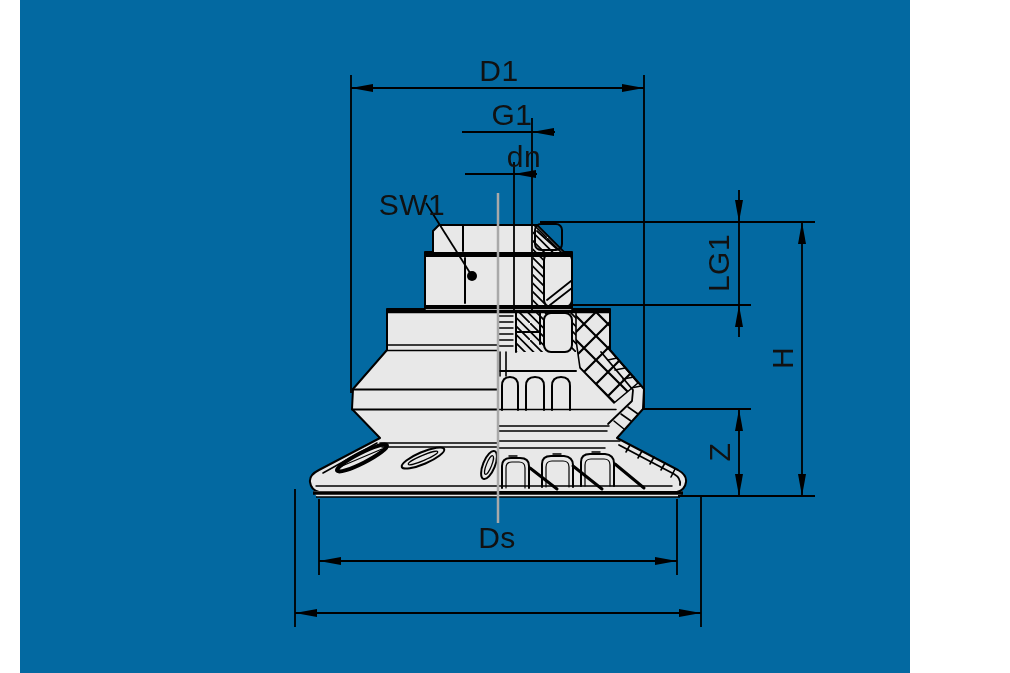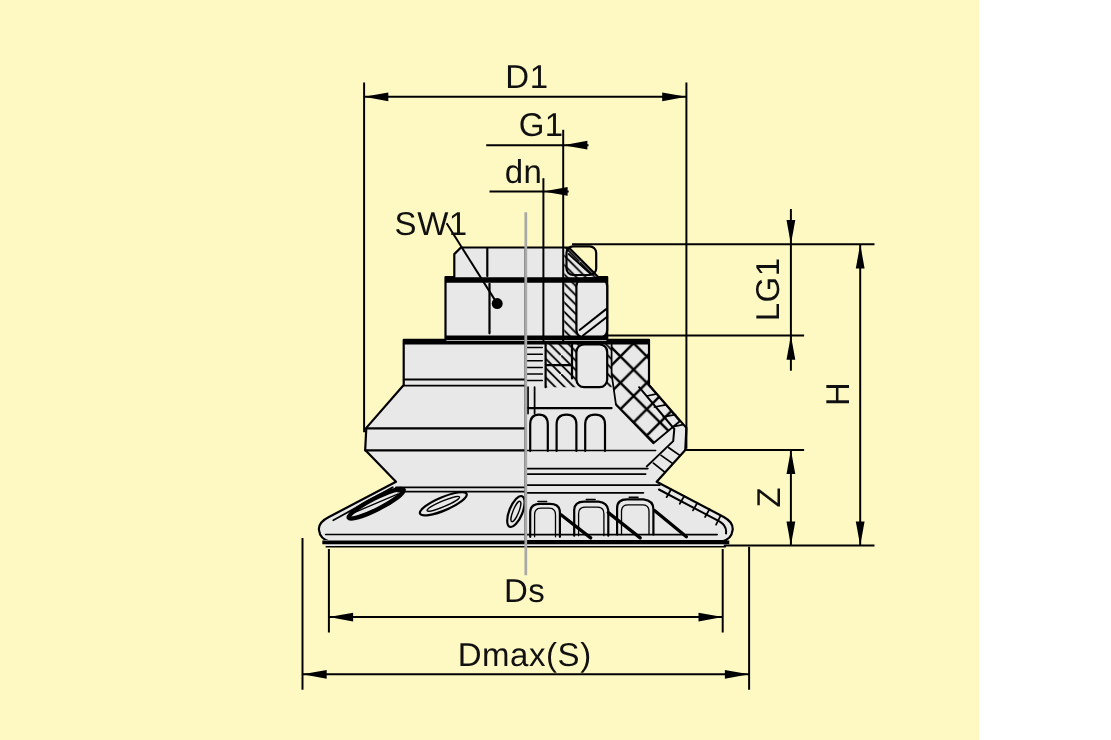--- a/index.html
+++ b/index.html
@@ -1,18 +1,19 @@
 <!DOCTYPE html>
 <html><head>
 <meta charset="utf-8">
 <style>
   html,body{margin:0;padding:0;background:#ffffff;}
   .stage{
-    position:relative;width:890px;height:673px;background:#fef9c3;overflow:hidden;
+    position:relative;width:890px;height:673px;background:#0369a1;overflow:hidden;
     font-family:"Liberation Sans",sans-serif;
+    margin-left:20px;
   }
   .stage svg{position:absolute;left:0;top:0;}
   .lbl{
     position:absolute;font-size:30px;line-height:30px;color:#111;
     transform:translate(-50%,-50%);white-space:nowrap;letter-spacing:0.5px;
   }
   .lbl.rot{transform:translate(-50%,-50%) rotate(-90deg);}
 </style>
 </head>
 <body>
@@ -168,21 +169,20 @@
       <line x1="681" y1="497" x2="681" y2="627" fill="none"></line>
       <line x1="275" y1="613" x2="681" y2="613" fill="none"></line>
       <polygon points="275,613 297,609 297,617" stroke="none"></polygon>
       <polygon points="681,613 659,609 659,617" stroke="none"></polygon>
     </g>
   </g>
 </svg>
 
 <div class="lbl" style="left:479px;top:71px">D1</div>
 <div class="lbl" style="left:492px;top:115px">G1</div>
-<div class="lbl" style="left:476px;top:157px">dn</div>
+<div class="lbl" style="left:504px;top:157px">dn</div>
 <div class="lbl" style="left:392px;top:205px">SW1</div>
 <div class="lbl rot" style="left:699px;top:263px">LG1</div>
 <div class="lbl rot" style="left:763px;top:358px">H</div>
 <div class="lbl rot" style="left:700px;top:452px">Z</div>
 <div class="lbl" style="left:477px;top:538px">Ds</div>
-<div class="lbl" style="left:477px;top:596px">Dmax(S)</div>
 
 </div>
 
 </body></html>

